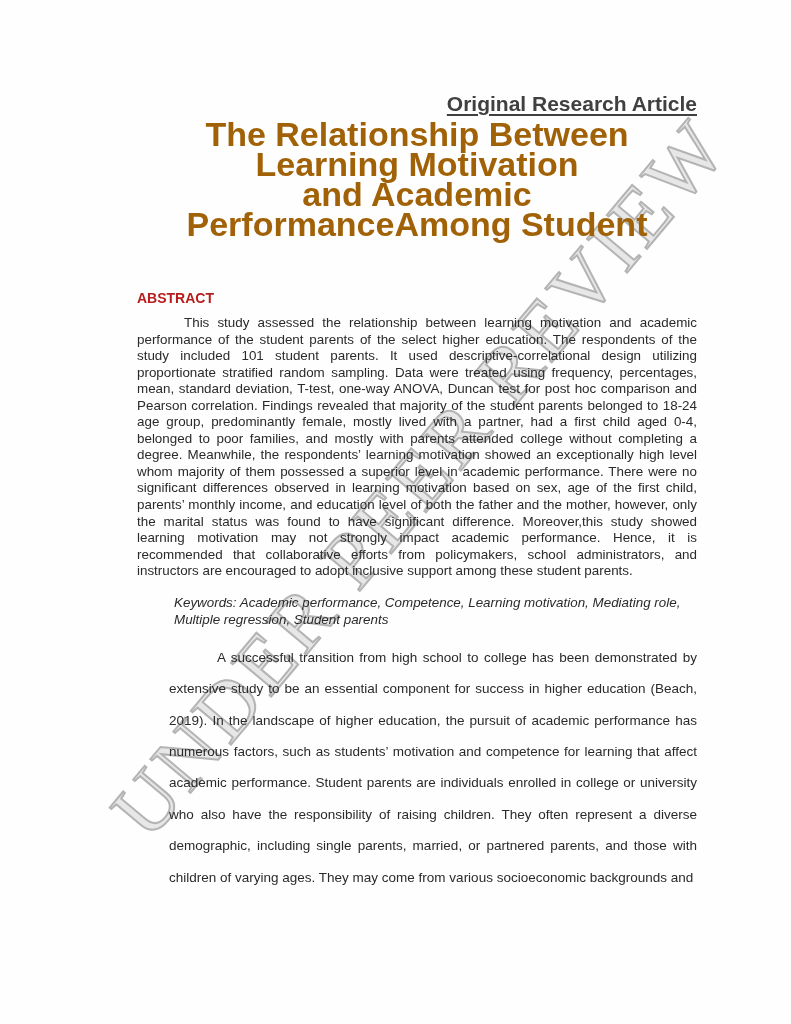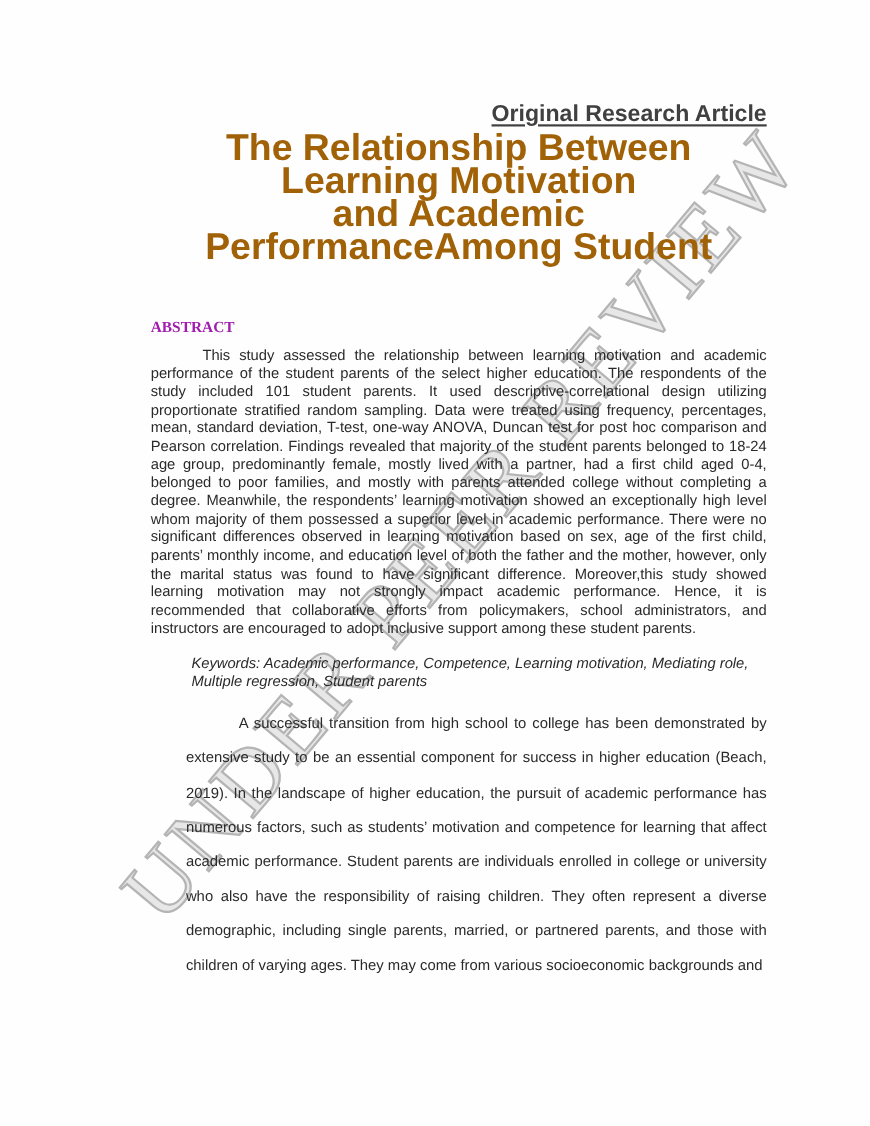--- a/index.html
+++ b/index.html
@@ -56,22 +56,21 @@
     text-align: center;
     font-weight: bold;
     font-size: 34px;
     line-height: 30px;
     color: #a16207;
   }
   .section-heading {
     font-weight: bold;
     font-size: 14px;
     line-height: 17px;
-    color: #a21caf;
-    font-family: Liberation Serif, serif;
+    color: #b91c1c;
   }
   .abstract-heading {
     margin-top: 51px;
   }
   .abstract-body {
     margin-top: 8px;
     font-size: 13.4px;
     line-height: 16.55px;
     text-align: justify;
     text-indent: 47px;

